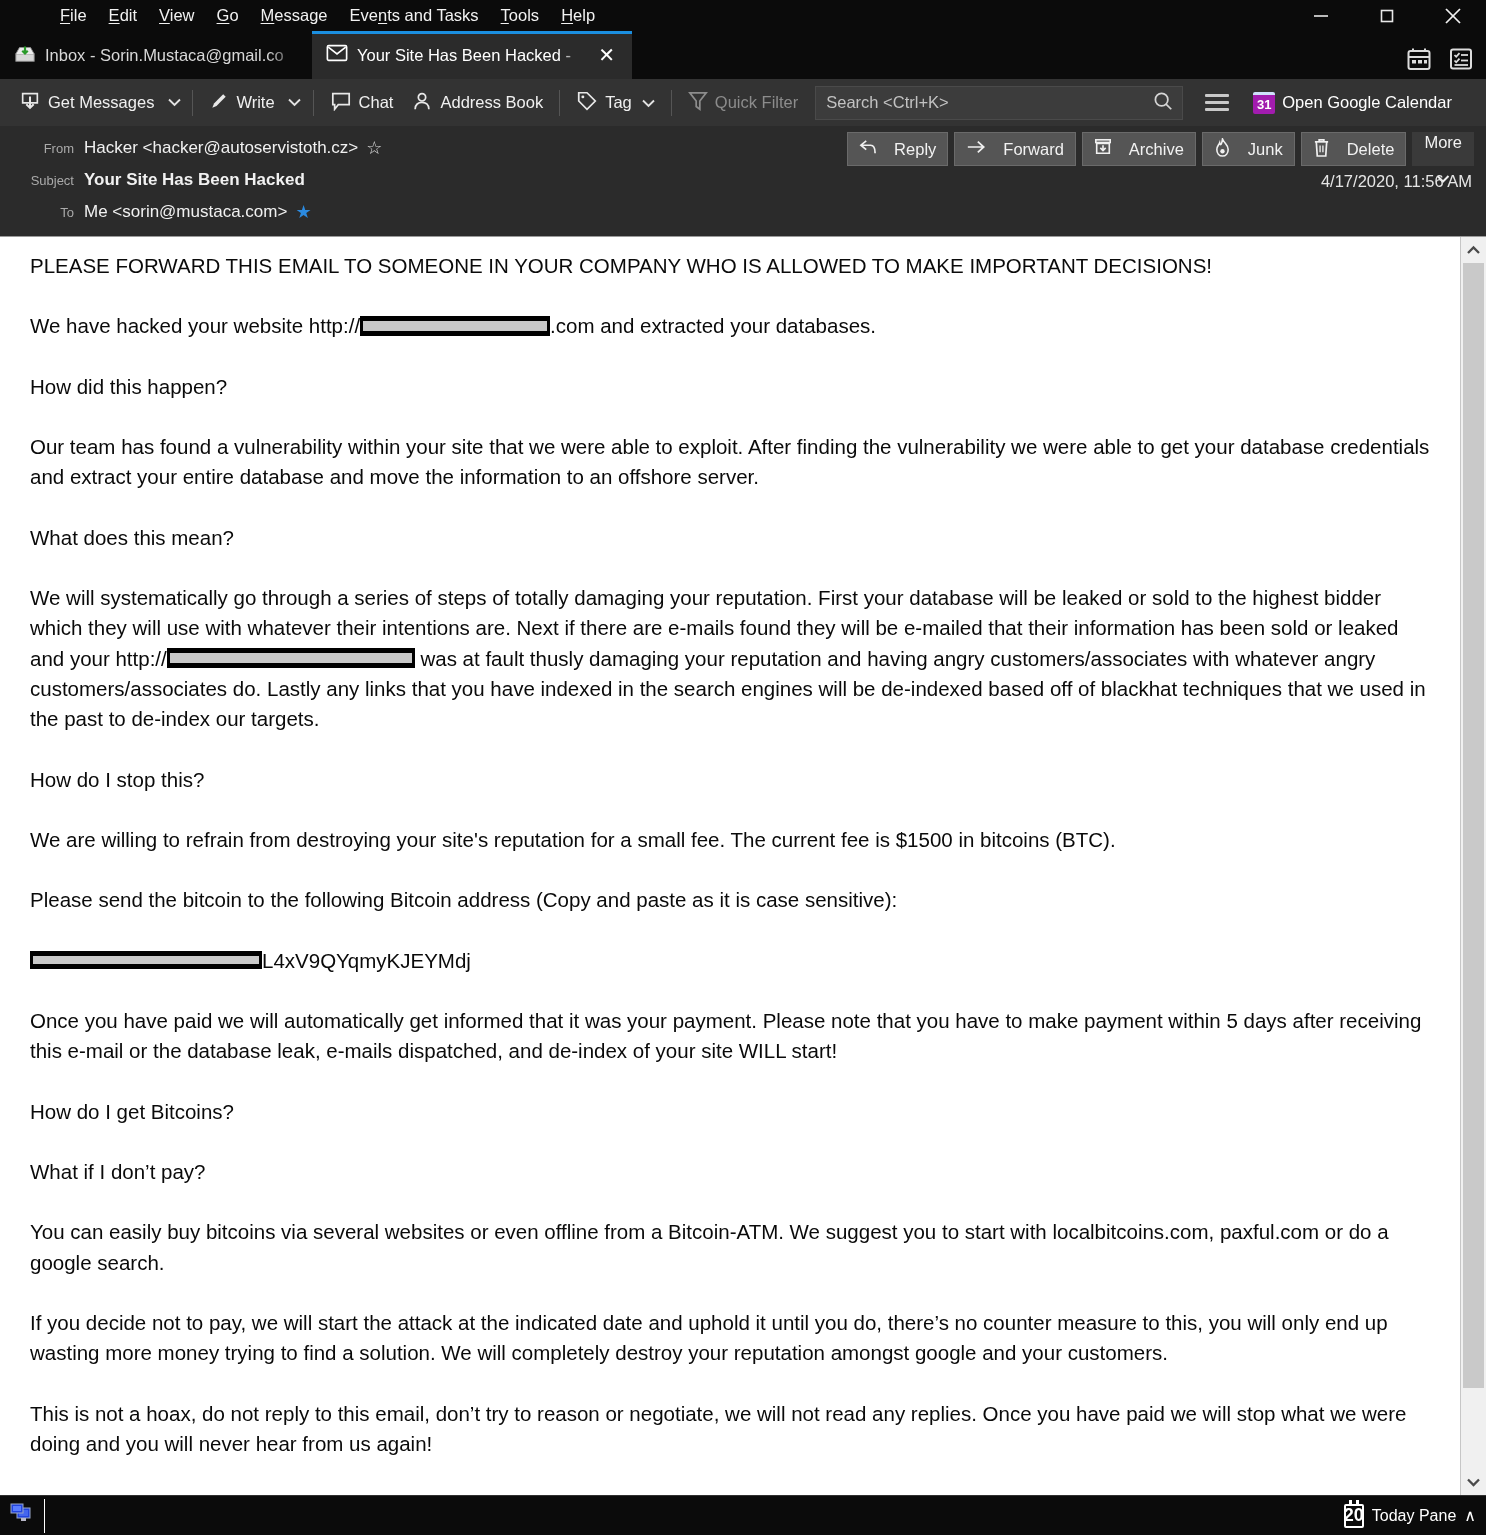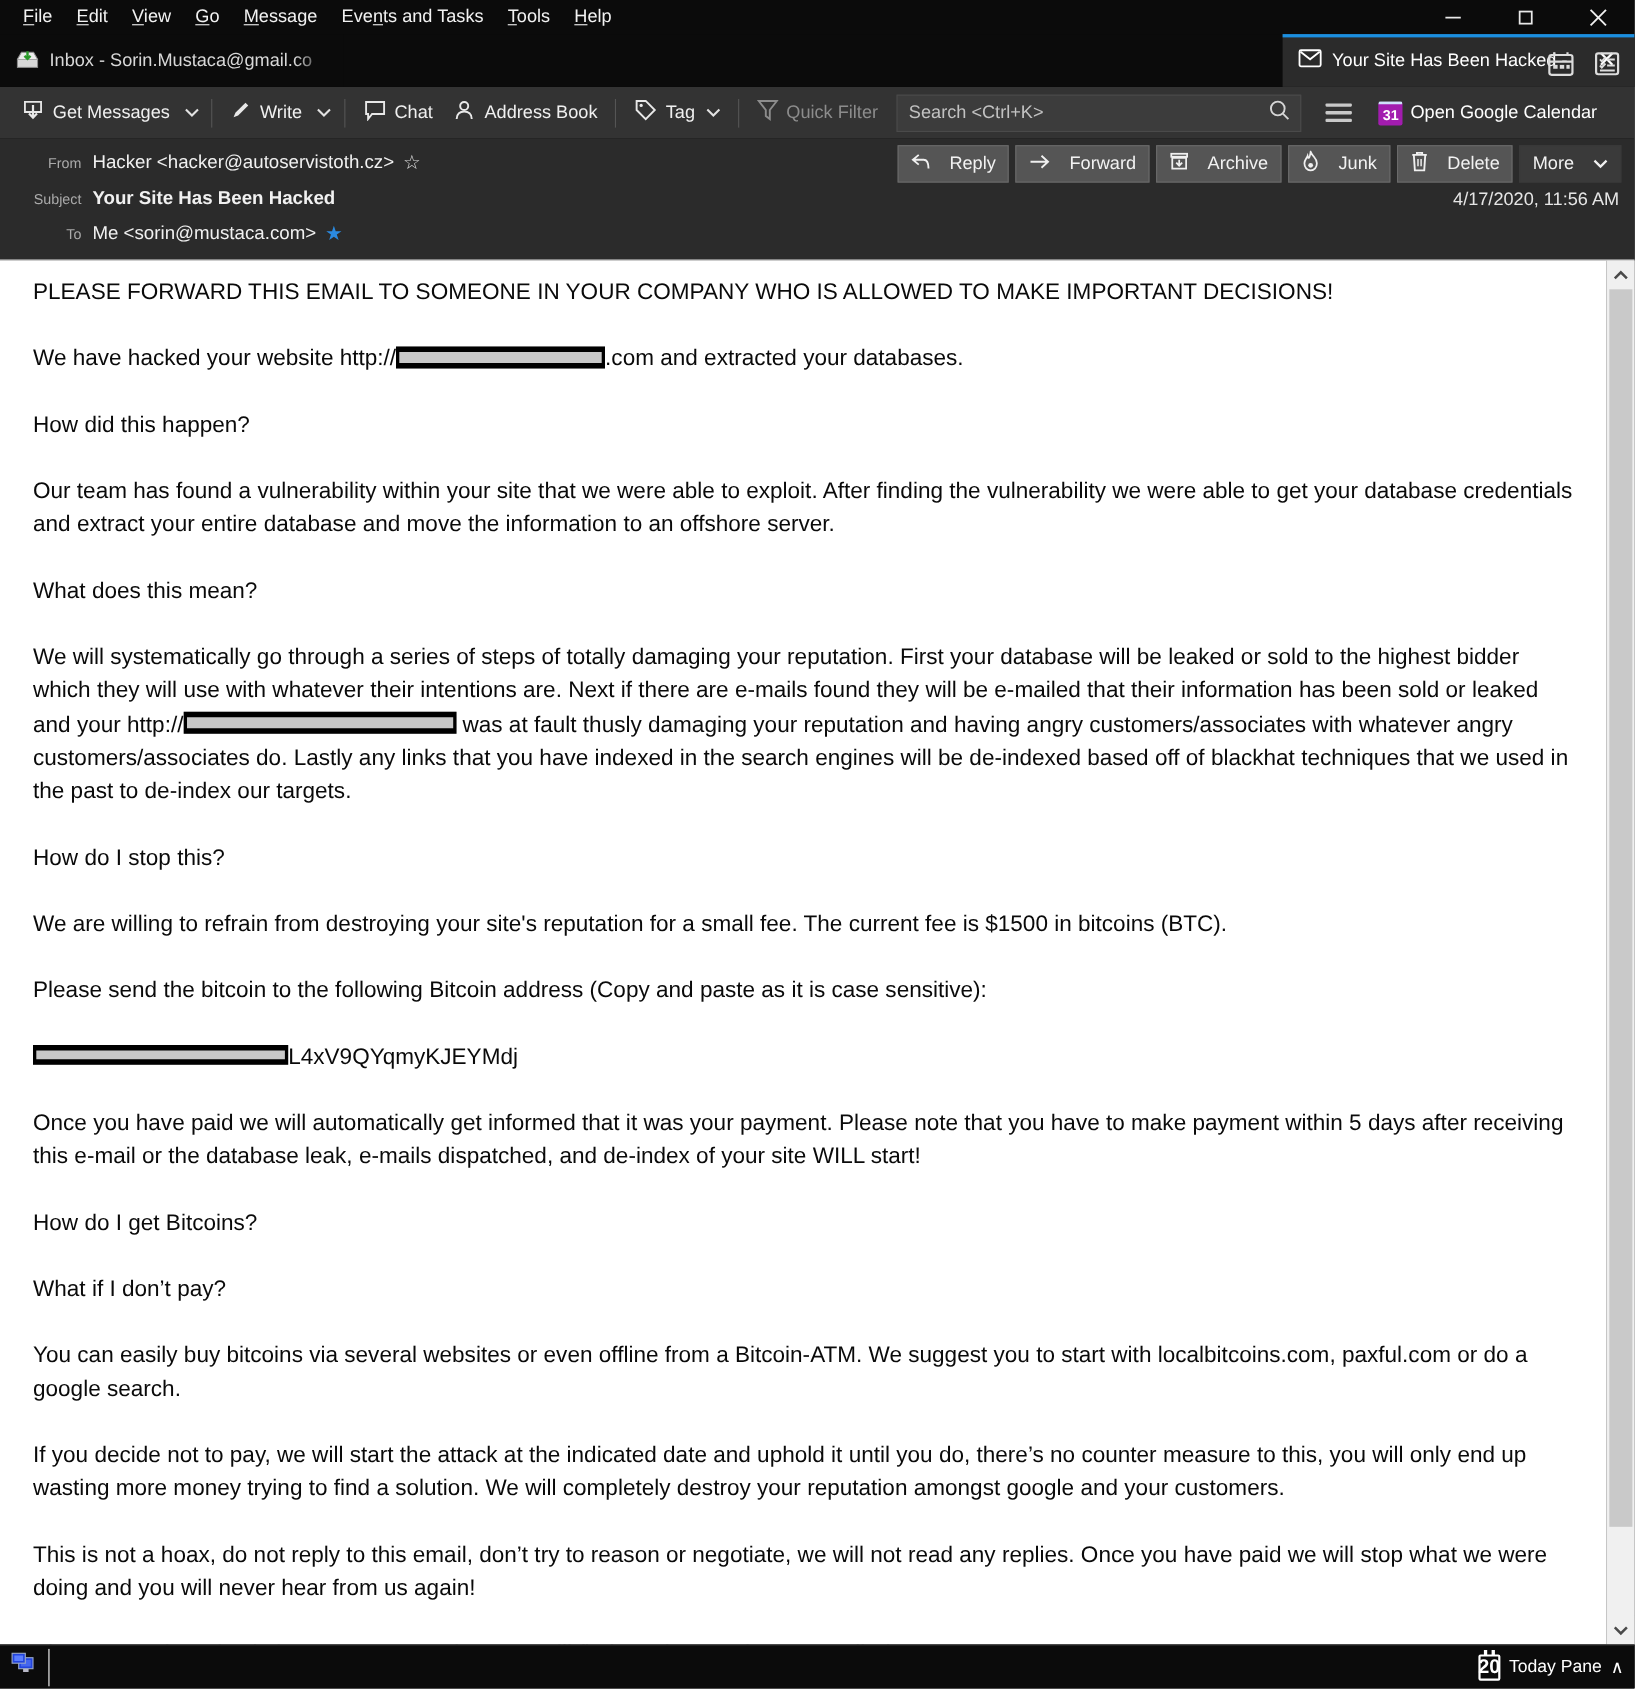--- a/index.html
+++ b/index.html
@@ -9,36 +9,36 @@
     font-family: "Liberation Sans", sans-serif;
     overflow: hidden;
   }
   .app { width: 1486px; height: 1535px; display: flex; flex-direction: column; background:#0b0b0b; }
 
   
   .titlebar {
     height: 31px; background: #0b0b0b; display: flex; align-items: center;
     position: relative; flex: 0 0 31px;
   }
-  .menubar { display: flex; align-items: center; padding-left: 10px; gap: 0px; }
+  .menubar { display: flex; align-items: center; padding-left: 10px; gap: 0px; margin-left: 39px; }
   .menu-item {
     color: #f2f2f2; font-size: 16.5px; padding: 2px 11px; cursor: default; white-space: nowrap;
   }
   .menu-item u { text-decoration: underline; text-underline-offset: 2px; }
   .win-controls { position: absolute; right: 0; top: 0; height: 31px; display: flex; }
   .win-btn {
     width: 66px; height: 31px; display: flex; align-items: center; justify-content: center;
     color: #e8e8e8;
   }
   .win-btn svg { display:block; }
 
   
   .tabstrip {
     height: 48px; background: #0b0b0b; display: flex; align-items: flex-end;
-    position: relative; flex: 0 0 48px; justify-content: space-between;
+    position: relative; flex: 0 0 48px;
   }
   .tab {
     height: 48px; display: flex; align-items: center; gap: 9px; padding: 0 14px;
     color: #d8d8d8; font-size: 16.5px; position: relative; max-width: 320px;
   }
   .tab.inactive { background: #0b0b0b; width: 312px; }
   .tab.active {
     background: #2b2b2b; width: 320px; color: #ffffff;
   }
   .tab.active::before {
@@ -94,21 +94,21 @@
   }
   .hdr-value { color: #f1f1f1; font-size: 17px; display: flex; align-items: center; gap: 8px; }
   .hdr-value.bold { font-weight: bold; }
   .star-outline { color: #dcdcdc; font-size: 18px; line-height: 1; }
   .star-filled { color: #2b8ae0; font-size: 18px; line-height: 1; }
   .hdr-actions { position: absolute; right: 12px; top: 6px; display: flex; gap: 6px; }
   .act-btn {
     display: flex; align-items: center; gap: 17px; height: 34px; padding: 0 11px;
     background: #555555; color: #f2f2f2; font-size: 16.5px; border: 1px solid #6a6a6a; white-space: nowrap;
   }
-  .act-btn.plain { background: #3a3a3a; border-color: #3a3a3a; }
+  .act-btn.plain { background: #3a3a3a; border-color: #3a3a3a; flex-direction: column; }
   .hdr-date {
     position: absolute; right: 14px; top: 46px; color: #e6e6e6; font-size: 16.5px;
   }
 
   
   .body-area { flex: 1 1 auto; display: flex; background: #fff; border-top: 1px solid #9a9a9a; min-height: 0; position: relative; }
   .mail-body {
     flex: 1 1 auto; background: #ffffff; color: #0a0a0a;
     padding: 14px 24px 0 14px; overflow: hidden;
     font-size: 20.5px; line-height: 1.48;

